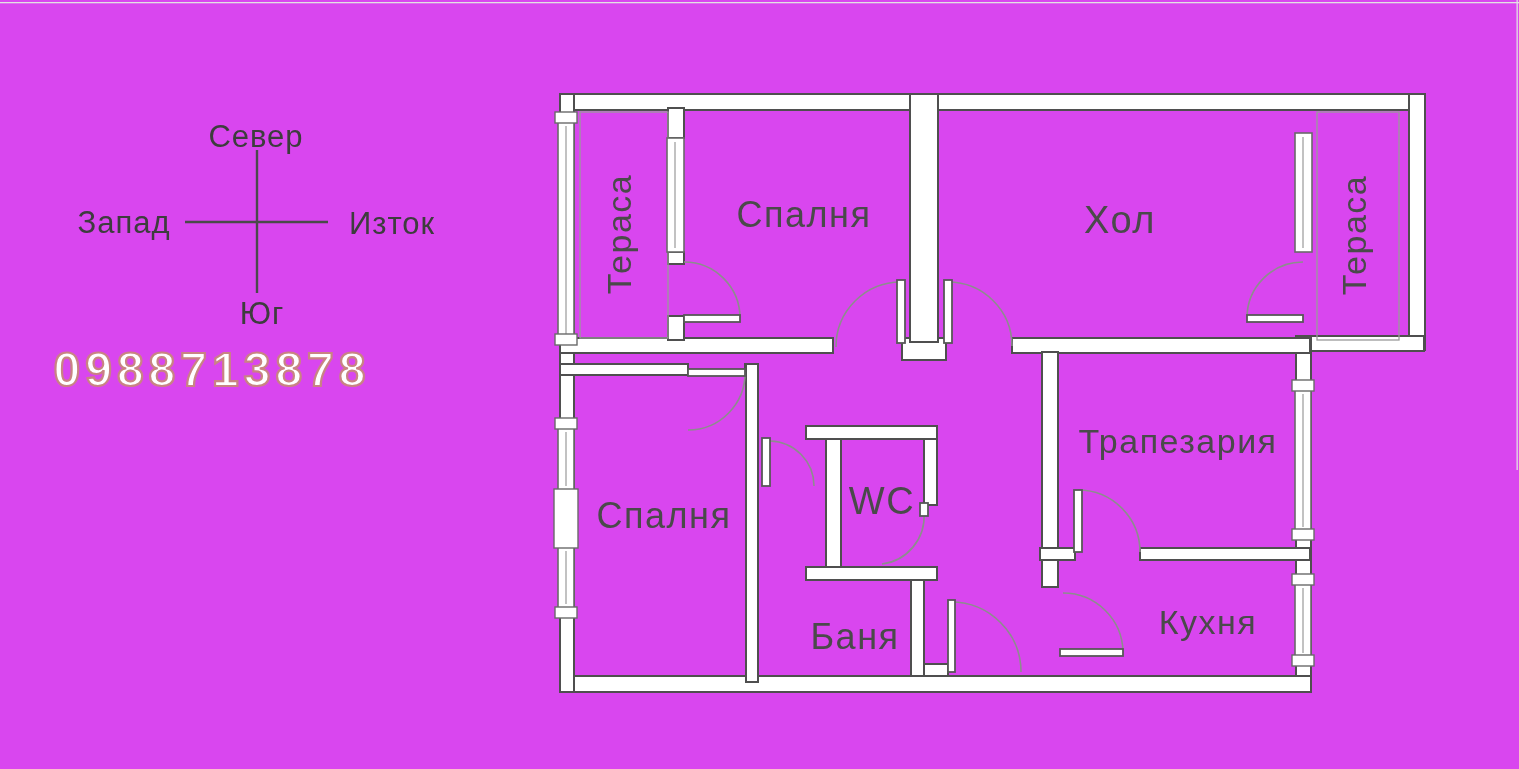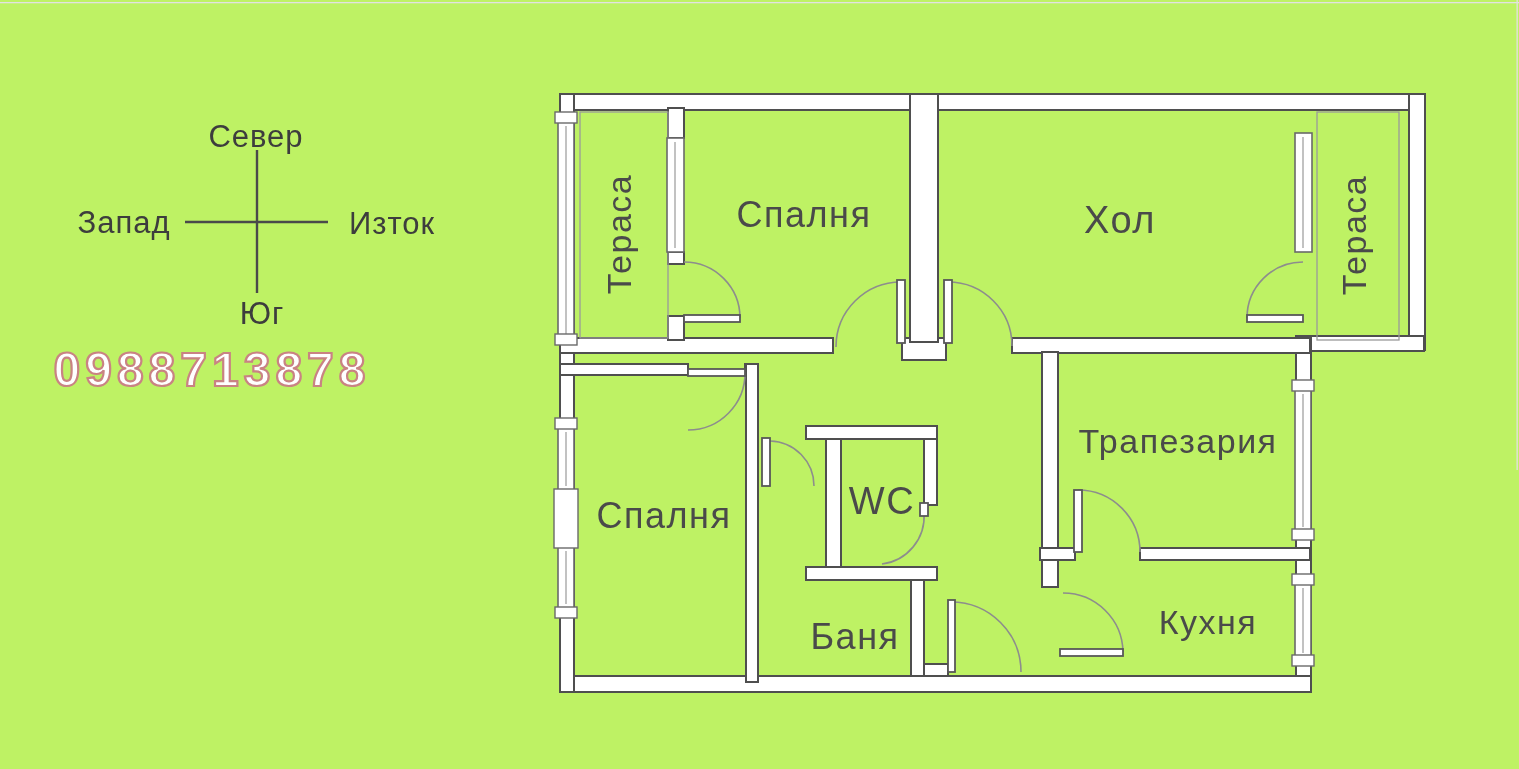--- a/index.html
+++ b/index.html
@@ -7,21 +7,21 @@
     padding: 0;
     background: #ffffff;
     width: 1519px;
     height: 769px;
     overflow: hidden;
   }
   .stage {
     position: relative;
     width: 1519px;
     height: 769px;
-    background: #bef264;
+    background: #d946ef;
   }
   svg { display: block; }
   .wall {
     fill: #ffffff;
     stroke: #4f4f4f;
     stroke-width: 2;
   }
   .inner-line {
     fill: none;
     stroke: #9a9a9a;

